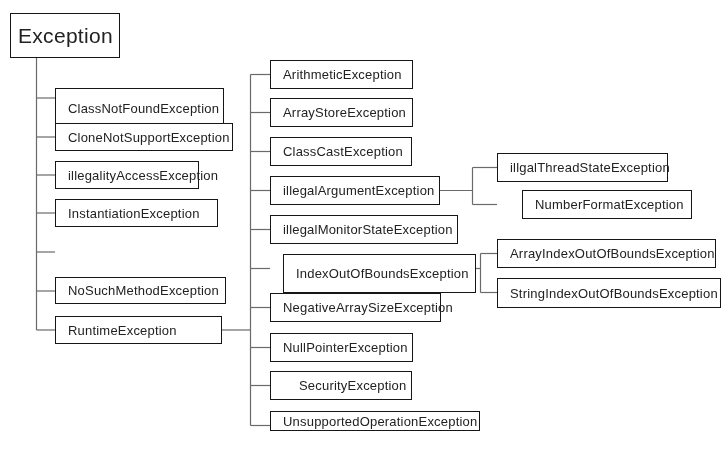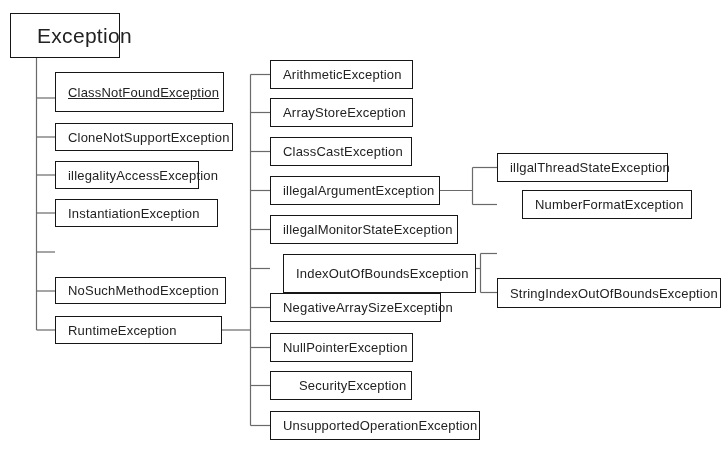--- a/index.html
+++ b/index.html
@@ -25,21 +25,21 @@
     align-items: center;
     padding-left: 12px;
     font-size: 13px;
     letter-spacing: 0.2px;
     color: #222222;
     white-space: nowrap;
     z-index: 2;
   }
   .node.root {
     font-size: 21px;
-    padding-left: 26px;
+    padding-left: 7px;
     letter-spacing: 0.3px;
   }
 </style>
 </head>
 <body>
 
 <div class="canvas">
 
   <svg class="connectors" viewBox="0 0 728 449" stroke="#6a6a6a" stroke-width="1.2" fill="none">
 
@@ -79,36 +79,37 @@
     <g>
       <line x1="463" y1="268.5" x2="480.5" y2="268.5"></line>
       <line x1="480.5" y1="253.5" x2="480.5" y2="292.5"></line>
       <line x1="480.5" y1="253.5" x2="497" y2="253.5"></line>
       <line x1="480.5" y1="292.5" x2="497" y2="292.5"></line>
     </g>
   </svg>
 
   <div class="node root" style="left:10px; top:13px; width:110px; height:45px;">Exception</div>
 
-  <div class="node" style="left:55px; top:72px;  width:169px; height:40px;text-decoration:underline;">ClassNotFoundException</div>
+  <div class="node" style="left:55px; top:88px;  width:169px; height:40px;">ClassNotFoundException</div>
   <div class="node" style="left:55px; top:123px; width:178px; height:28px;">CloneNotSupportException</div>
   <div class="node" style="left:55px; top:161px; width:144px; height:28px;">illegalityAccessException</div>
   <div class="node" style="left:55px; top:199px; width:163px; height:28px;">InstantiationException</div>
   <div class="node" style="left:55px; top:277px; width:171px; height:27px;">NoSuchMethodException</div>
   <div class="node" style="left:55px; top:316px; width:167px; height:28px;">RuntimeException</div>
 
   <div class="node" style="left:270px; top:60px;  width:143px; height:29px;">ArithmeticException</div>
   <div class="node" style="left:270px; top:98px;  width:143px; height:29px;">ArrayStoreException</div>
   <div class="node" style="left:270px; top:137px; width:142px; height:29px;">ClassCastException</div>
   <div class="node" style="left:270px; top:176px; width:170px; height:29px;">illegalArgumentException</div>
   <div class="node" style="left:270px; top:215px; width:188px; height:29px;">illegalMonitorStateException</div>
   <div class="node" style="left:270px; top:254px; width:193px; height:39px;margin-left:13px;">IndexOutOfBoundsException</div>
   <div class="node" style="left:270px; top:293px; width:171px; height:29px;">NegativeArraySizeException</div>
   <div class="node" style="left:270px; top:333px; width:143px; height:29px;">NullPointerException</div>
   <div class="node" style="left:270px; top:371px; width:142px; height:29px;padding-left:28px;">SecurityException</div>
-  <div class="node" style="left:270px; top:411px; width:210px; height:29px;">UnsupportedOperationException</div>
+  <div class="node" style="left:270px; top:411px; width:210px; height:20px;">UnsupportedOperationException</div>
 
   <div class="node" style="left:497px; top:153px; width:171px; height:29px;">illgalThreadStateException</div>
   <div class="node" style="left:497px; top:190px; width:170px; height:29px;margin-left:25px;">NumberFormatException</div>
 
+  <div class="node" style="left:497px; top:239px; width:219px; height:29px;">ArrayIndexOutOfBoundsException</div>
   <div class="node" style="left:497px; top:278px; width:224px; height:30px;">StringIndexOutOfBoundsException</div>
 
 </div>
 
 </body></html>

